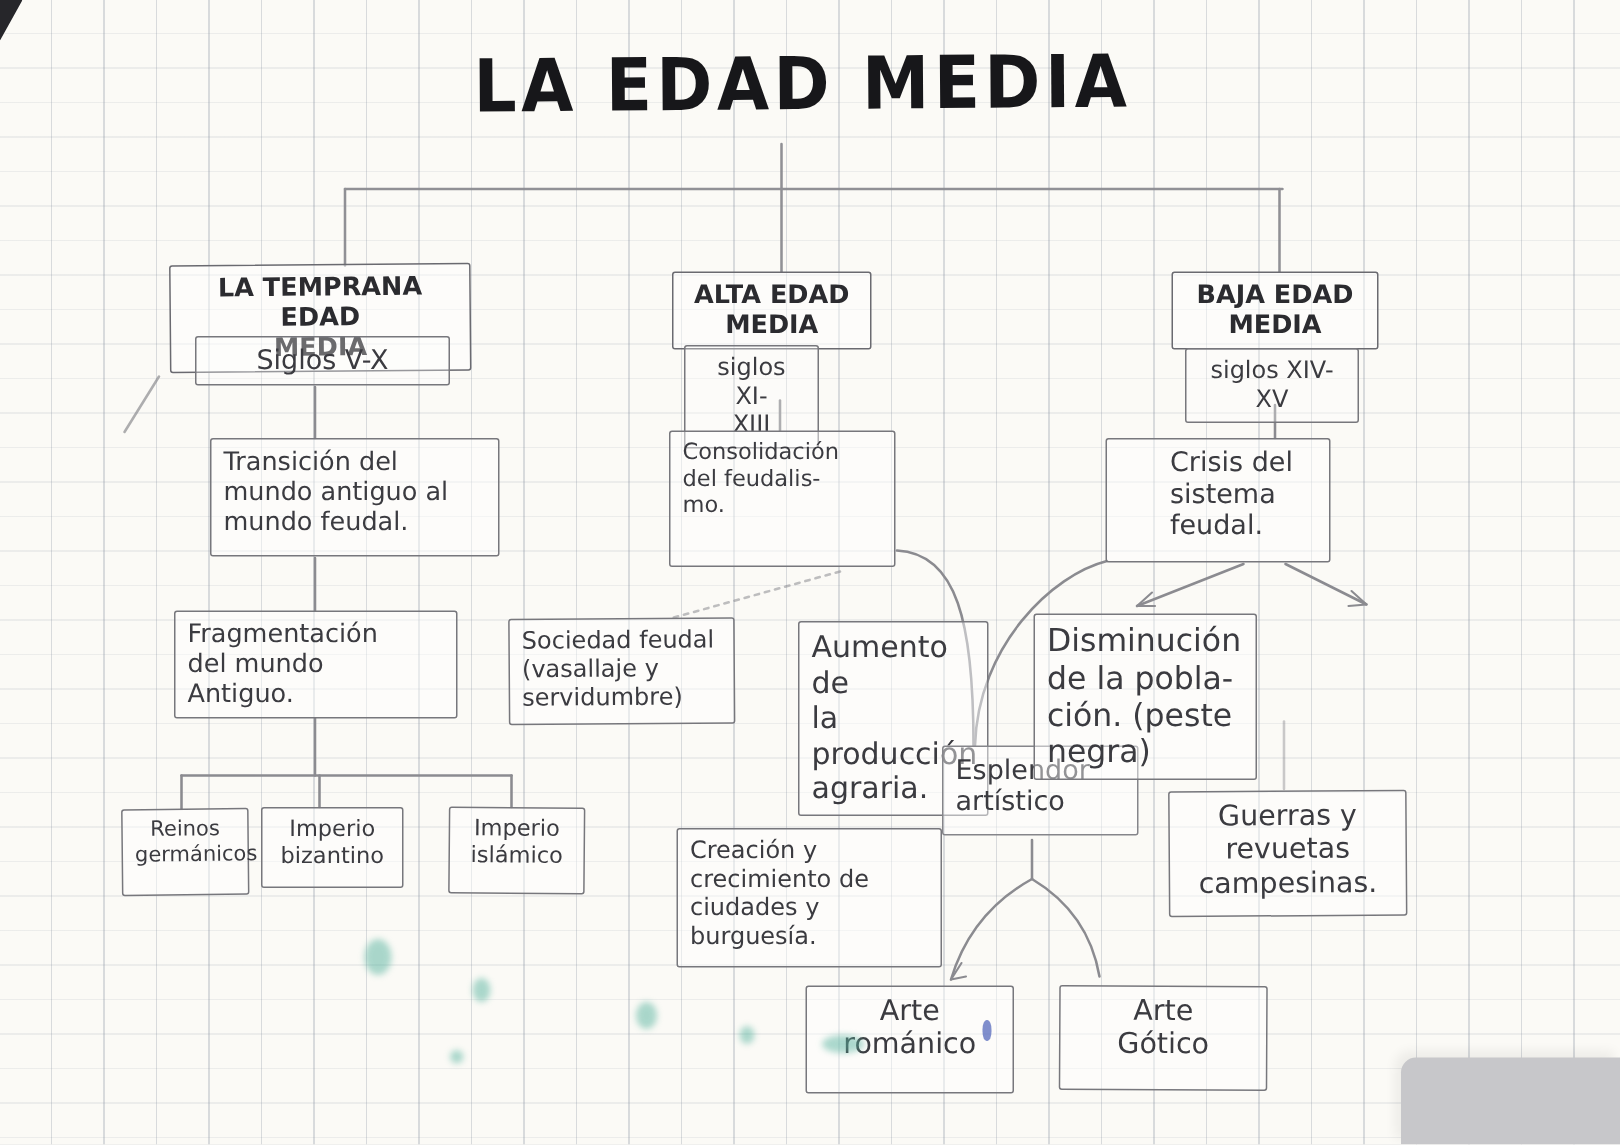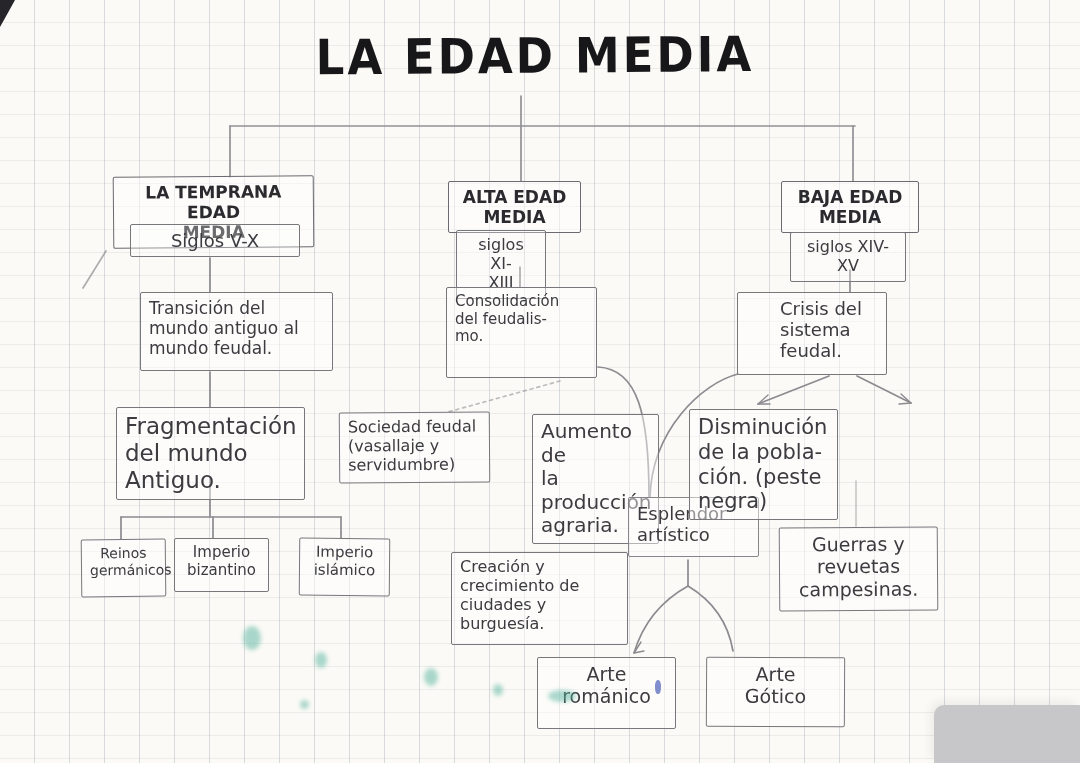--- a/index.html
+++ b/index.html
@@ -78,21 +78,21 @@
   </svg>
 
   <div class="page-title">LA EDAD MEDIA</div>
 
   <div class="node hdr" style="left:113px;top:176px;width:201px;min-height:49px;transform:rotate(-0.5deg);">LA TEMPRANA EDAD
 MEDIA</div>
   <div class="node sub" style="left:130px;top:224px;width:170px;min-height:33px;font-size:18px;">Siglos V-X</div>
   <div class="node" style="left:116px;top:292px;width:193px;min-height:79px;font-size:17px;margin-left:24px;">Transición del
 mundo antiguo al
 mundo feudal.</div>
-  <div class="node" style="left:116px;top:407px;width:189px;min-height:71px;font-size:23px;">Fragmentación
+  <div class="node" style="left:116px;top:407px;width:189px;min-height:71px;font-size:17px;">Fragmentación
 del mundo
 Antiguo.</div>
   <div class="node ctr" style="left:81px;top:539px;width:85px;min-height:58px;font-size:14px;transform:rotate(-0.6deg);text-align:center;">Reinos
 germánicos</div>
   <div class="node ctr" style="left:174px;top:538px;width:95px;min-height:54px;font-size:15px;">Imperio
 bizantino</div>
   <div class="node ctr" style="left:299px;top:538px;width:91px;min-height:58px;font-size:15px;transform:rotate(0.5deg);">Imperio
 islámico</div>
 
   <div class="node hdr" style="left:448px;top:181px;width:133px;min-height:50px;">ALTA EDAD

